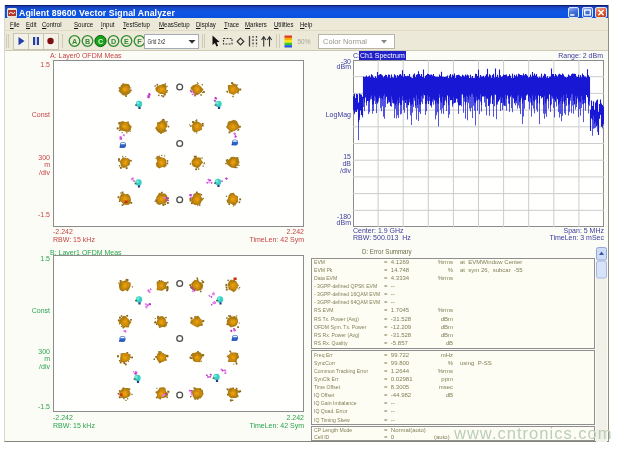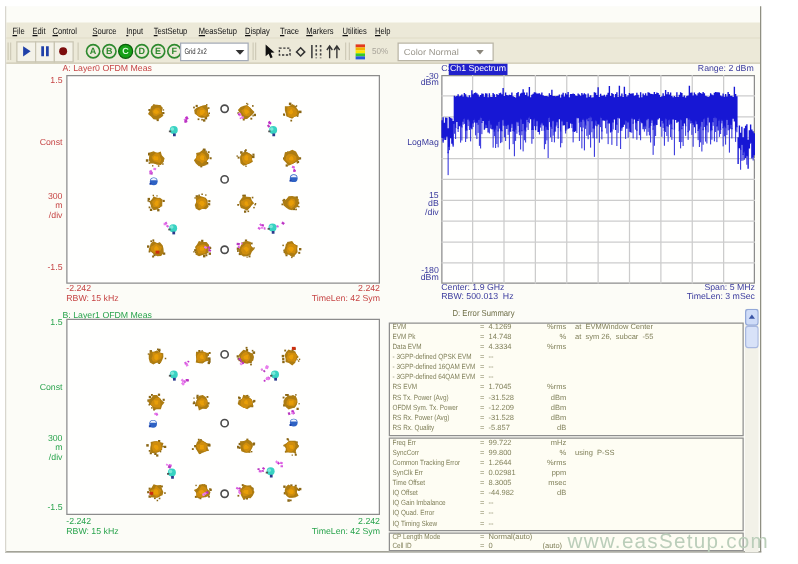--- a/index.html
+++ b/index.html
@@ -25,20 +25,43 @@
 .labR { position:absolute; font-size:7px; text-align:right; width:80px; }
 .dl { position:absolute; left:314px; font-size:6px; color:#80805a; white-space:nowrap; line-height:1; transform:scaleX(0.85); transform-origin:0 0; }
 .dv { position:absolute; left:384px; font-size:6px; color:#80805a; white-space:nowrap; line-height:1; }
 .du { position:absolute; left:413px; width:40px; text-align:right; font-size:6px; color:#80805a; line-height:1; }
 .dx { position:absolute; font-size:6px; color:#80805a; white-space:nowrap; line-height:1; }
 .dbox { position:absolute; left:311px; width:283.5px; border:1px solid #8f8f8f; background:#fefdf3; }
 #wm { position:absolute; left:454px; top:423.5px; font-size:16.5px; color:#bbceba; letter-spacing:1.02px; z-index:10; }
 </style></head><body>
 <div id="canvas">
  <div id="win">
+  <div id="titlebar">
+    <svg class="abs" style="left:2px;top:2px" width="10" height="10" viewBox="0 0 10 10">
+          <rect x="0" y="0" width="10" height="10" rx="1.5" fill="#e8e2da"></rect>
+          <rect x="1" y="2" width="8" height="6" fill="#b03a2a"></rect>
+          <path d="M2 6 Q3.5 3 5 5 Q6.5 7 8 4" stroke="#fff" stroke-width="1" fill="none"></path>
+        </svg>
+    <div id="title">Agilent 89600 Vector Signal Analyzer</div>
+    <div class="wbtn" id="bmin">
+          <svg width="9" height="9" viewBox="0 0 9 9">
+            <rect x="1.2" y="6.2" width="4.2" height="1.5" fill="#fff"></rect>
+          </svg>
+        </div>
+    <div class="wbtn" id="bmax">
+          <svg width="9" height="9" viewBox="0 0 9 9">
+            <rect x="1.7" y="2" width="5.6" height="5" fill="none" stroke="#fff" stroke-width="1.3"></rect>
+          </svg>
+        </div>
+    <div class="wbtn" id="bclose">
+          <svg width="10" height="9" viewBox="0 0 10 9">
+            <path d="M2.4 2 L7.6 7.2 M7.6 2 L2.4 7.2" stroke="#fff" stroke-width="1.6"></path>
+          </svg>
+        </div>
+  </div>
   <div id="menubar">
         <div class="mi" style="left:5.3px"><u>F</u>ile</div>
         <div class="mi" style="left:21px"><u>E</u>dit</div>
         <div class="mi" style="left:37.4px"><u>C</u>ontrol</div>
         <div class="mi" style="left:68.7px"><u>S</u>ource</div>
         <div class="mi" style="left:96.3px"><u>I</u>nput</div>
         <div class="mi" style="left:117.6px"><u>T</u>estSetup</div>
         <div class="mi" style="left:153.5px"><u>M</u>easSetup</div>
         <div class="mi" style="left:190.6px"><u>D</u>isplay</div>
         <div class="mi" style="left:218.7px"><u>T</u>race</div>
@@ -786,14 +809,14 @@
     <div class="dv" style="top:434.1px">=&nbsp;&nbsp;0</div>
     <div class="dx" style="top:434.1px;left:434px">(auto)</div>
  <div class="abs" style="left:596px;top:247px"><svg width="11" height="195" viewBox="0 0 11 195">
 <rect x="0" y="0" width="11" height="195" fill="#f2f1e8"></rect>
 <rect x="0.5" y="0.5" width="10" height="12.5" rx="2" fill="#cfdcf8" stroke="#93a8d8"></rect>
 <path d="M3 8 L5.5 4.5 L8 8 Z" fill="#3a55a5"></path>
 <rect x="0.5" y="14" width="10" height="17" rx="2" fill="#d8e2f8" stroke="#a8b8e0"></rect>
 
 </svg></div>
 
- <div id="wm">www.easSetup.com</div>
+ <div id="wm">www.cntronics.com</div>
 </div>
 
 </body></html>

